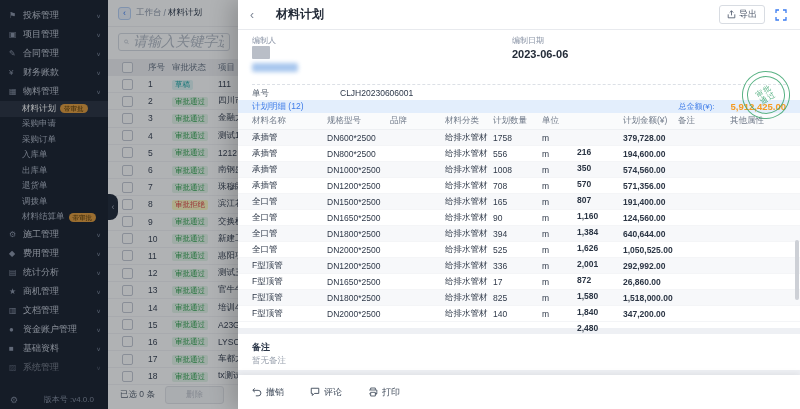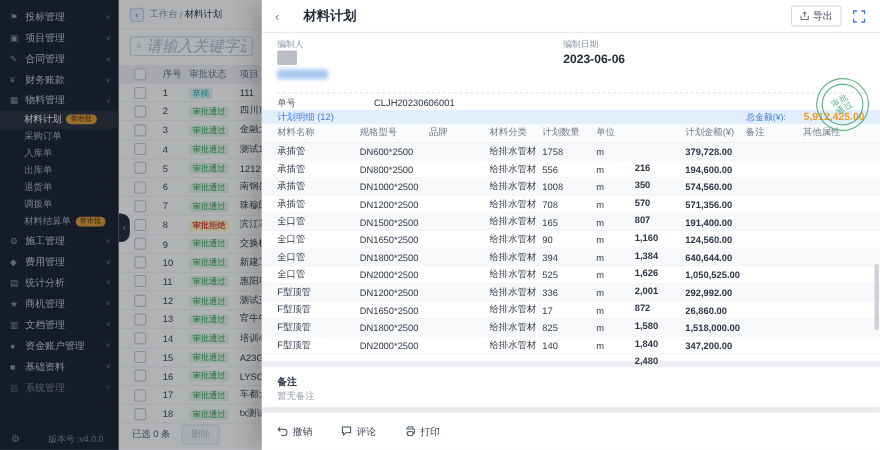--- a/index.html
+++ b/index.html
@@ -37,24 +37,24 @@
   .search-box{margin:6px 8px 0 10px;height:16px;border:1px solid #d8dce3;border-radius:3px;display:flex;align-items:center;padding:0 5px;gap:4px;background:#fff;}
   .search-ph{font-size:14px;color:#b4bbc6;white-space:nowrap;overflow:hidden;font-style:italic;}
   .lt-head{margin-top:8px;height:17px;background:#f0f1f4;display:flex;align-items:center;padding-left:14px;font-size:8.5px;color:#6a7585;}
   .cb{width:9px;height:9px;border:1px solid #c6cbd4;border-radius:2px;background:#fff;flex:none;}
   .c-no{margin-left:15px;width:22px;flex:none;}
   .c-st{margin-left:2px;width:46px;flex:none;}
   .c-pj{flex:1;white-space:nowrap;overflow:hidden;}
   .l-row{height:16.2px;display:flex;align-items:center;padding-left:14px;border-bottom:1px solid #f3f4f6;font-size:8.5px;color:#3a4354;}
   .badge{display:inline-block;font-size:7.5px;line-height:10px;padding:0 3px;border-radius:2px;white-space:nowrap;}
   .badge.pass{color:#36a553;background:#e6f6ea;}
-  .badge.reject{color:#df4545;background:#fef9c3;font-weight:bold;}
+  .badge.reject{color:#df4545;background:#fef9c3;}
   .badge.draft{color:#1fa8a8;background:#e0f5f5;}
   .l-foot{height:20px;display:flex;align-items:center;padding-left:12px;gap:10px;font-size:8.5px;color:#5a6472;}
-  .del-btn{border:1px solid #e3e5e9;background:#f7f8fa;color:#c0c4cc;font-size:8.5px;padding:2px 8px;border-radius:3px;cursor:not-allowed;}
+  .del-btn{border:1px solid #e3e5e9;background:#f7f8fa;color:#c0c4cc;font-size:8.5px;padding:2px 20px;border-radius:3px;cursor:not-allowed;}
 
   
   .mask{position:absolute;left:0;top:0;width:238px;height:409px;background:rgba(10,14,22,0.32);z-index:50;}
 
   
   .drawer{position:absolute;left:238px;top:0;width:562px;height:409px;background:#eef0f4;z-index:100;box-shadow:-8px 0 20px rgba(0,0,0,0.18);overflow:hidden;}
   .d-header{position:absolute;left:0;top:0;width:562px;height:30px;background:#fff;border-bottom:1px solid #e8eaee;display:flex;align-items:center;box-sizing:border-box;padding:0 12px;}
   .d-back{font-size:12px;color:#7c8594;margin-right:22px;cursor:pointer;}
   .d-title{font-size:12px;font-weight:bold;color:#232b38;flex:1;}
   .export-btn{display:flex;align-items:center;gap:3px;border:1px solid #d8dce2;background:#fff;border-radius:3px;padding:2px 7px;font-size:9px;color:#4a5568;cursor:pointer;}
@@ -134,20 +134,23 @@
           <span class="m-chev">∨</span>
         </div>
         <div class="m-item">
           <span class="m-icon">▦</span>
           <span class="m-label">物料管理</span>
           <span class="m-chev">∨</span>
         </div>
         <div class="m-sub active">
           <span class="m-sub-label">材料计划</span>
           <span class="m-badge">带审批</span>
+        </div>
+        <div class="m-sub">
+          <span class="m-sub-label">采购申请</span>
         </div>
         <div class="m-sub">
           <span class="m-sub-label">采购订单</span>
         </div>
         <div class="m-sub">
           <span class="m-sub-label">入库单</span>
         </div>
         <div class="m-sub">
           <span class="m-sub-label">出库单</span>
         </div>

